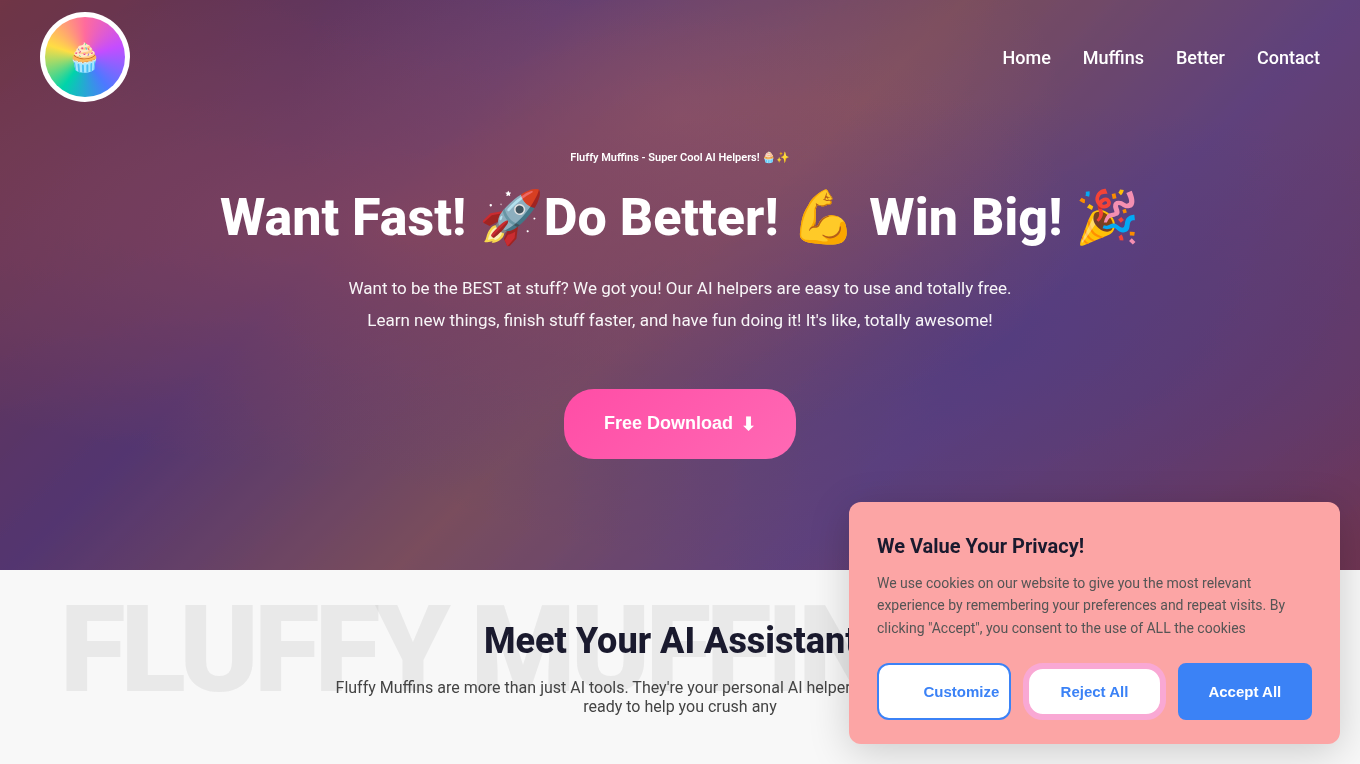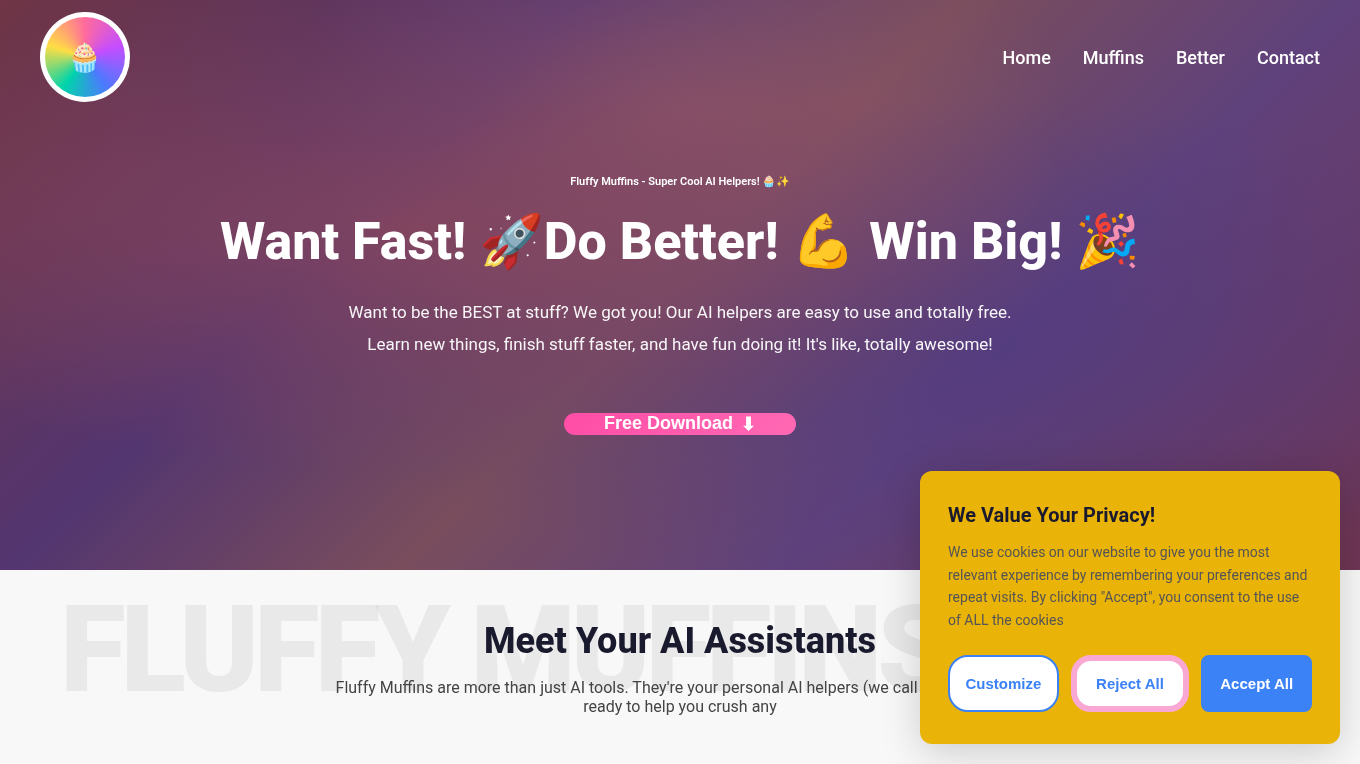--- a/index.html
+++ b/index.html
@@ -136,21 +136,21 @@
     }
 
     .download-btn {
       display: inline-flex;
       align-items: center;
       gap: 8px;
       background: linear-gradient(135deg, #ff4da6, #ff69b4);
       color: white;
       border: none;
       border-radius: 30px;
-      padding: 0 40px;
+      padding: 24px 40px;
       font-size: 18px;
       font-weight: 600;
       cursor: pointer;
       text-decoration: none;
       margin-top: 23px;
     }
 
     .download-icon {
       font-size: 18px;
     }
@@ -200,25 +200,25 @@
       margin-top: 16px;
       position: relative;
       z-index: 2;
     }
 
     
     .privacy-popup {
       position: fixed;
       bottom: 20px;
       right: 20px;
-      width: 420px;
-      background: #eab308;
+      width: 491px;
+      background: #fca5a5;
       border-radius: 12px;
       box-shadow: 0 8px 40px rgba(0,0,0,0.18);
-      padding: 32px 28px 32px;
+      padding: 32px 28px 24px;
       z-index: 1000;
     }
 
     .privacy-title {
       font-size: 20px;
       font-weight: 700;
       color: #1a1a2e;
       margin-bottom: 14px;
     }
 
@@ -233,24 +233,25 @@
       display: flex;
       gap: 12px;
     }
 
     .btn-customize {
       flex: 1;
       padding: 14px 10px;
       border: 2px solid #3b82f6;
       background: white;
       color: #3b82f6;
-      border-radius: 20px;
+      border-radius: 12px;
       font-size: 15px;
       font-weight: 600;
       cursor: pointer;
+      text-align: right;
     }
 
     .btn-reject {
       flex: 1;
       padding: 14px 10px;
       border: 6px solid #f9a8d4;
       background: white;
       color: #3b82f6;
       border-radius: 20px;
       font-size: 15px;

